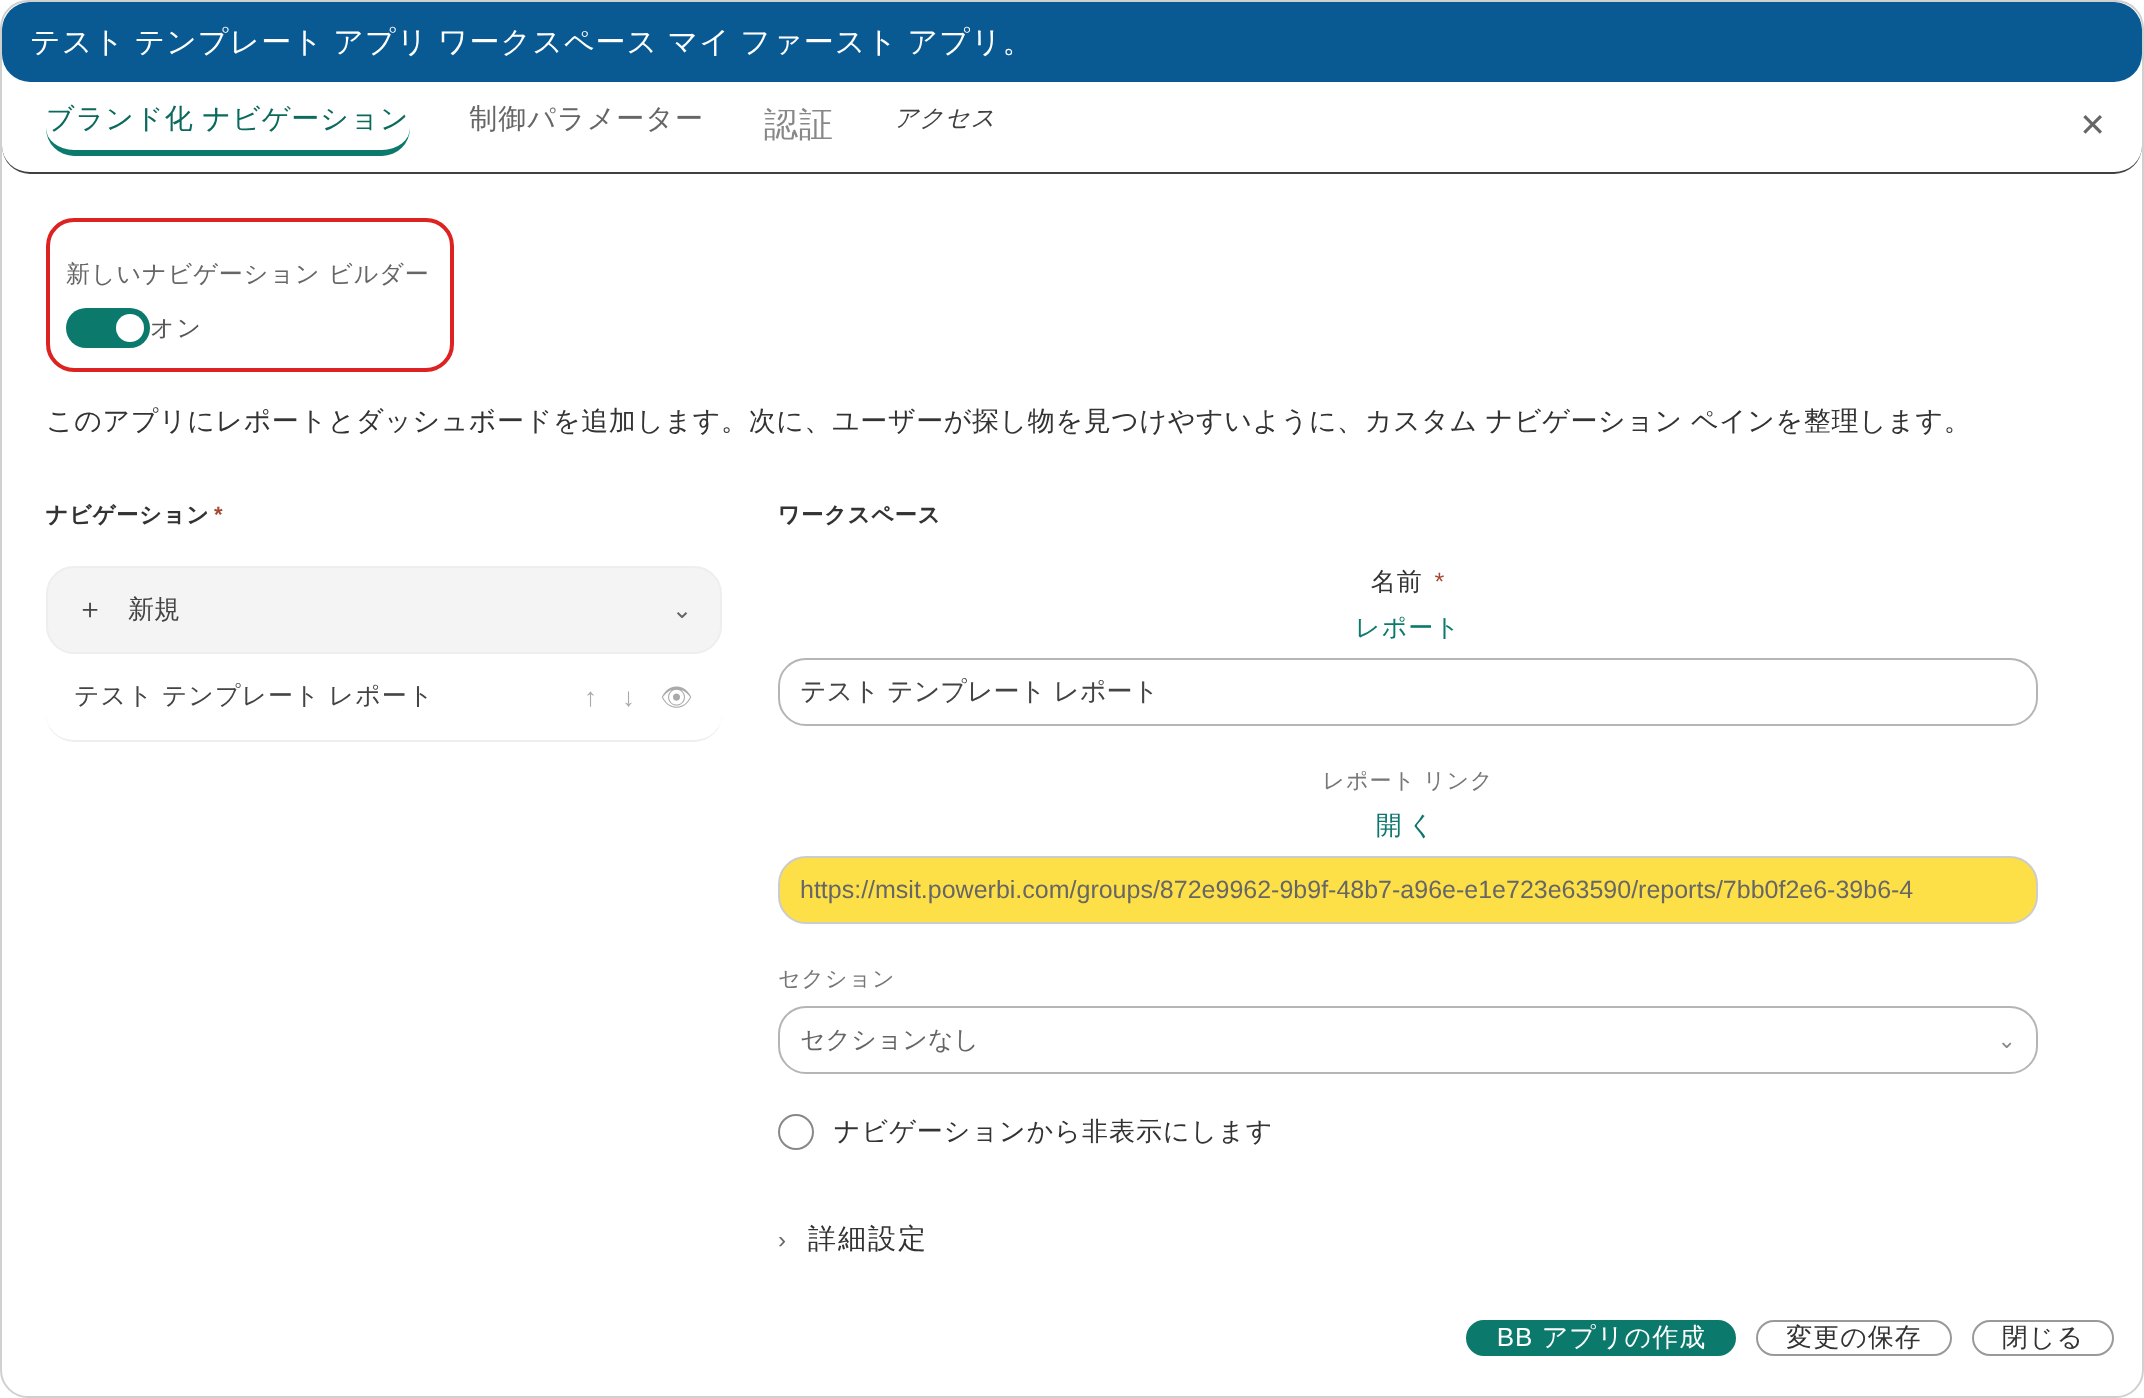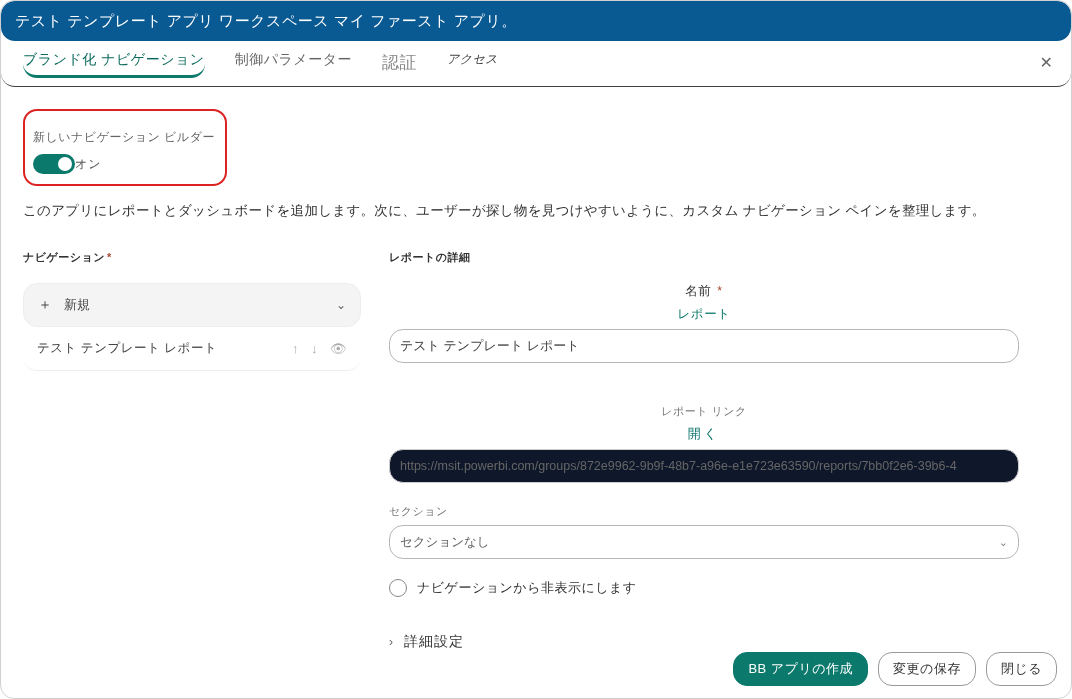--- a/index.html
+++ b/index.html
@@ -144,42 +144,42 @@
   }
   .item-actions { display:flex; gap:12px; color:#aaa;}
   .item-actions span { cursor:pointer; font-size:13px;}
   
   .field-label {
     font-size: 12.5px;
     color: #333;
     margin-bottom: 6px;
     letter-spacing: 0.5px;
   }
-  .field-label.small { font-size: 11px; color:#777;margin-top:21px;}
+  .field-label.small { font-size: 11px; color:#777;}
   .field-row-top {
     display:flex;
     justify-content: space-between;
     align-items:center;
     margin-bottom:6px;
     flex-direction:column;
   }
   .link-action { color:#0b7a6c; font-size:12.5px; cursor:pointer; letter-spacing:0.5px;}
   .link-open { color:#0f766e; font-size:13px; cursor:pointer; letter-spacing:3px;font-family:Liberation Mono, monospace;}
   input.text, .select {
     width: 100%;
     height: 34px;
     border: 1px solid #b5b5b5;
     padding: 0 10px;
     font-size: 13px;
     color: #444;
     outline: none;
     font-family: inherit;
   }
   input.text.readonly {
-    background: #0f172a;
+    background: #fde047;
     color: #666;
     border: 1px solid #ccc;
     font-size: 12.5px;
     overflow: hidden;
     text-overflow: ellipsis;
   }
   .field-block { margin-bottom: 20px;}
   .select {
     display:flex;
     align-items:center;
@@ -220,21 +220,21 @@
     right:0;
     left:0;
     height:58px;
     display:flex;
     align-items:center;
     justify-content:flex-end;
     gap:10px;
     padding-right:14px;
   }
   .btn {
-    height:34px;
+    height:18px;
     padding: 0 14px;
     border:1px solid #999;
     background:#fff;
     font-size:13px;
     color:#333;
     cursor:pointer;
     letter-spacing:0.5px;
     display:flex;
     align-items:center;
     font-family: inherit;
@@ -289,21 +289,21 @@
         <span>テスト テンプレート レポート</span>
         <div class="item-actions">
           <span>↑</span>
           <span>↓</span>
           <span>👁</span>
         </div>
       </div>
     </div>
 
     <div class="col-right">
-      <div class="section-label">レポートの詳細</div>
+      <div class="section-label">ワークスペース</div>
 
       <div class="field-block">
         <div class="field-row-top">
           <div class="field-label">
             <span>名前</span> <span class="req">*</span>
           </div>
           <span class="link-action">レポート</span>
         </div>
         <input class="text" type="text" value="テスト テンプレート レポート" style="">
       </div>

